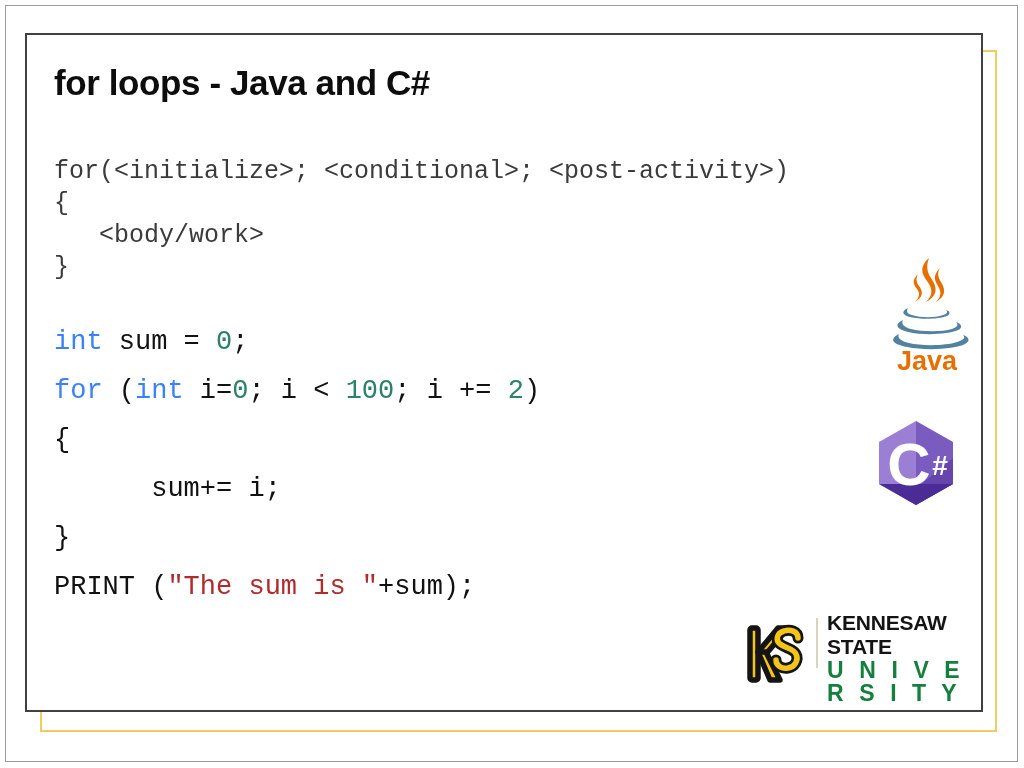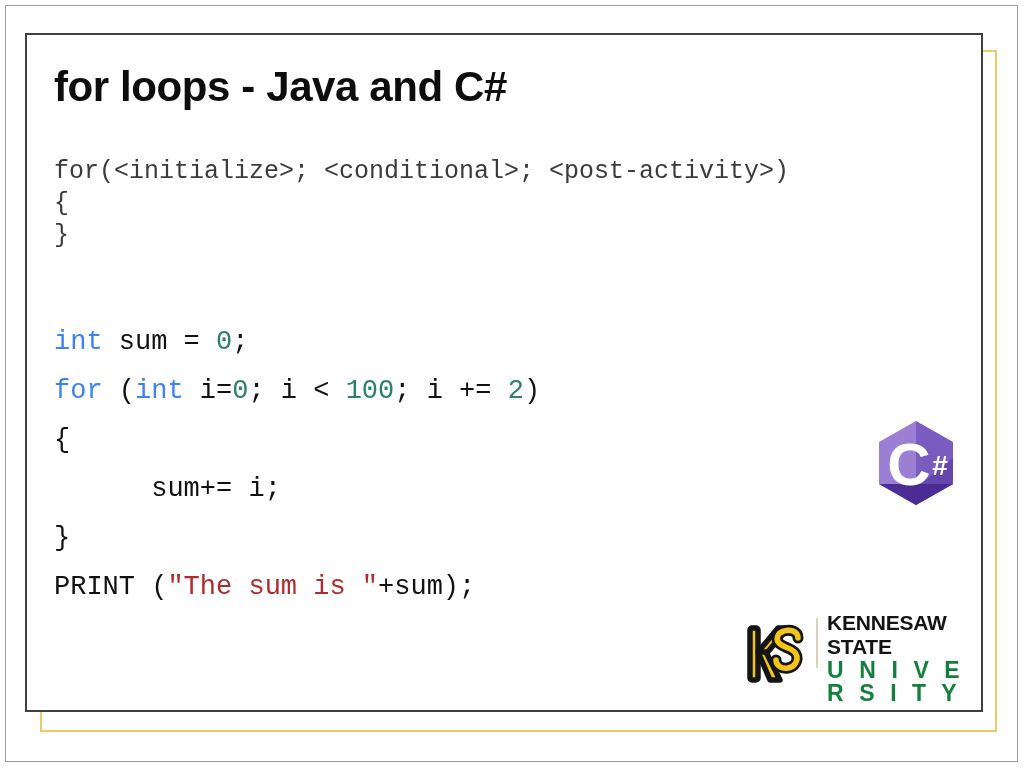--- a/index.html
+++ b/index.html
@@ -59,21 +59,21 @@
     top: 33px;
     width: 958px;
     height: 679px;
     box-sizing: border-box;
   }
 
   #slide-title {
     position: absolute;
     left: 29px;
     top: 30px;
-    font-size: 42px;
+    font-size: 35px;
     font-weight: bold;
     color: #0d0d0d;
     letter-spacing: -0.4px;
     white-space: nowrap;
     font-family: "Liberation Sans", sans-serif;
   }
 
   .code-block {
     position: absolute;
     left: 29px;
@@ -162,24 +162,38 @@
   <div id="outer-hairline"></div>
 
   <div id="gold-frame"></div>
 
   <div id="dark-frame"></div>
 
   <div id="content">
 
     <div id="slide-title">for loops - Java and C#</div>
 
-    <div id="code-template" class="code-block"><div>for(&lt;initialize&gt;; &lt;conditional&gt;; &lt;post-activity&gt;)</div><div>{</div><div>}</div></div>
+    <div id="code-template" class="code-block"><div>for(&lt;initialize&gt;; &lt;conditional&gt;; &lt;post-activity&gt;)</div><div>{</div><div>   &lt;body/work&gt;</div><div>}</div></div>
 
     <div id="code-example" class="code-block"><div><span class="tok-kw">int</span><span class="tok-pln"> sum = </span><span class="tok-num">0</span><span class="tok-pln">;</span></div><div><span class="tok-kw">for</span><span class="tok-pln"> (</span><span class="tok-kw">int</span><span class="tok-pln"> i=</span><span class="tok-num">0</span><span class="tok-pln">; i &lt; </span><span class="tok-num">100</span><span class="tok-pln">; i += </span><span class="tok-num">2</span><span class="tok-pln">)</span></div><div><span class="tok-pln">{</span></div><div><span class="tok-pln">      sum+= i;</span></div><div><span class="tok-pln">}</span></div><div><span class="tok-pln">PRINT (</span><span class="tok-str">"The sum is "</span><span class="tok-pln">+sum);</span></div></div>
 
+    <div id="java-logo">
+      <svg viewBox="0 0 100 122" width="100" height="122" aria-hidden="true">
+
+        <path d="M52 6 C41 16 46 23 50 29 C55 36 57 42 49 50 C64 42 58 32 54 26 C50 20 49 14 52 6 Z" fill="#e76f00"></path>
+        <path d="M63 16 C55 24 58 29 61 34 C64 39 65 44 59 50 C71 43 67 35 64 30 C61 25 60 21 63 16 Z" fill="#e76f00"></path>
+        <path d="M41 22 C34 29 37 33 40 37 C43 41 43 45 38 50 C48 44 45 38 42 34 C39 30 39 26 41 22 Z" fill="#e76f00"></path>
+
+        <path d="M31 56 C24 59 25 63 33 65 C45 68 62 67 70 64 C74 62 73 59 69 58 C71 60 70 62 66 63 C58 66 44 66 35 63 C30 62 29 59 31 56 Z" fill="#5382a1"></path>
+        <path d="M26 68 C17 72 19 77 31 80 C48 84 72 82 81 78 C86 76 85 72 79 70 C82 73 80 75 75 77 C65 80 45 80 34 77 C26 75 24 71 26 68 Z" fill="#5382a1"></path>
+        <path d="M22 82 C12 87 15 92 30 95 C50 99 78 97 88 92 C94 89 92 85 86 83 C89 86 86 88 80 90 C68 94 44 94 32 91 C23 89 20 85 22 82 Z" fill="#5382a1"></path>
+
+        <text x="50" y="118" font-family="Liberation Sans, sans-serif" font-size="27" font-weight="bold" fill="#e76f00" text-anchor="middle">Java</text>
+      </svg>
+    </div>
 
     <div id="csharp-logo">
       <svg viewBox="0 0 96 96" width="96" height="96" aria-hidden="true">
         <defs>
           <clipPath id="hexclip">
             <polygon points="48,6 85,27 85,69 48,90 11,69 11,27"></polygon>
           </clipPath>
         </defs>
         <polygon points="48,6 85,27 85,69 48,90 11,69 11,27" fill="#9b7fd4"></polygon>
         <g clip-path="url(#hexclip)">

